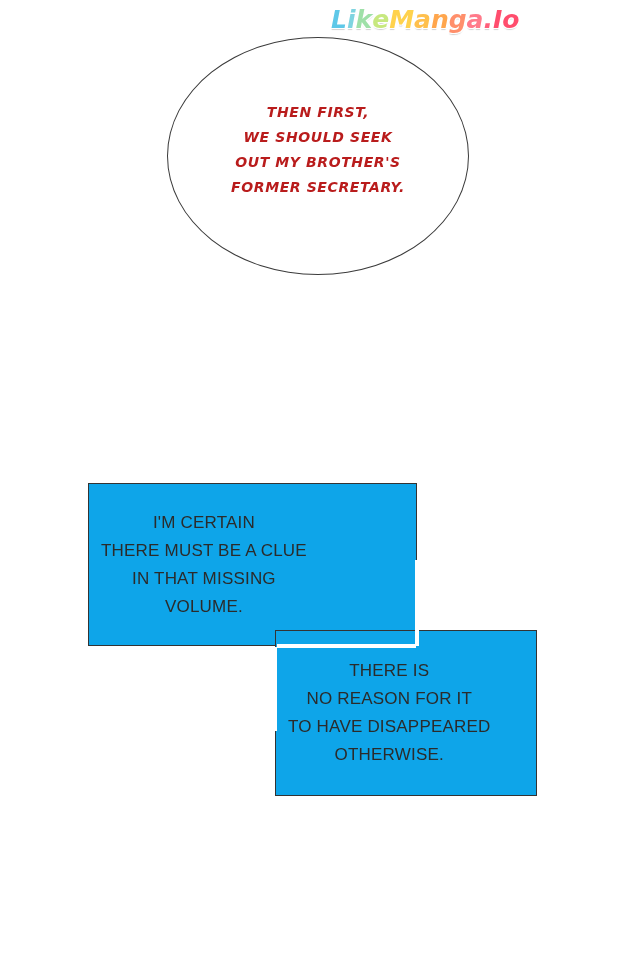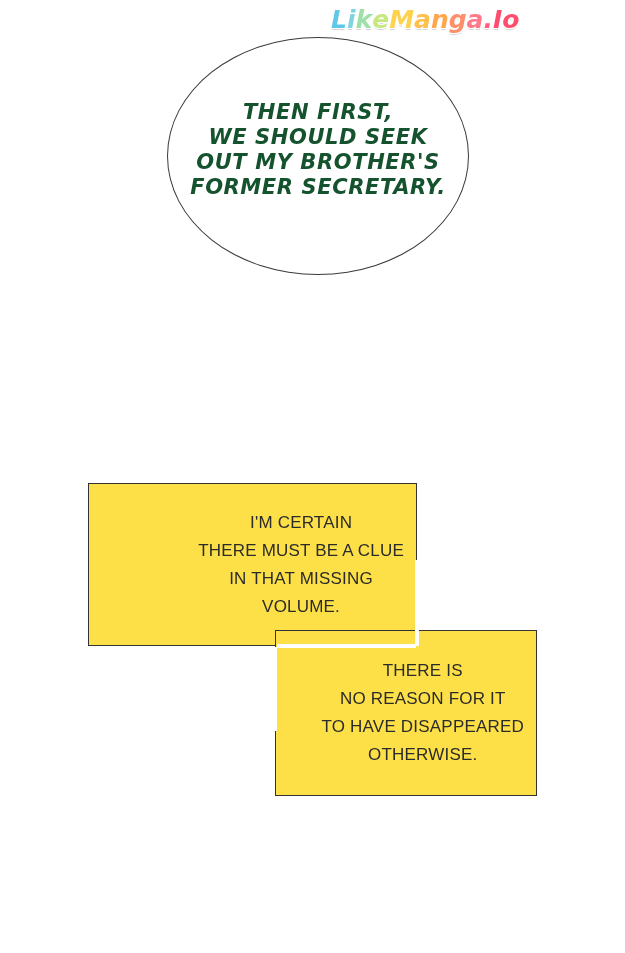--- a/index.html
+++ b/index.html
@@ -54,41 +54,41 @@
     border: 1.6px solid #3b3b3b;
     border-radius: 50%;
     background: #ffffff;
     box-sizing: border-box;
     display: flex;
     align-items: center;
     justify-content: center;
   }
   .bubble-ellipse .bubble-text {
     font-family: "DejaVu Sans", sans-serif;
-    font-size: 21px;
+    font-size: 14px;
     line-height: 25px;
     text-align: center;
     font-weight: 600;
     font-style: italic;
     letter-spacing: 0.6px;
-    color: #14532d;
+    color: #b91c1c;
     text-transform: uppercase;
     padding: 0 14px;
     transform: translateY(-6px);
   }
 
   
   .box {
     position: absolute;
     border: 1.6px solid #333333;
-    background: #fde047;
+    background: #0ea5e9;
     box-sizing: border-box;
     display: flex;
     align-items: center;
-    justify-content: flex-end;
+    justify-content: flex-start;
   }
   .box .box-text {
     font-family: "Liberation Sans", sans-serif;
     font-size: 17px;
     line-height: 28px;
     text-align: center;
     color: #2b2b2b;
     letter-spacing: 0.2px;
     padding: 0 12px;
   }

